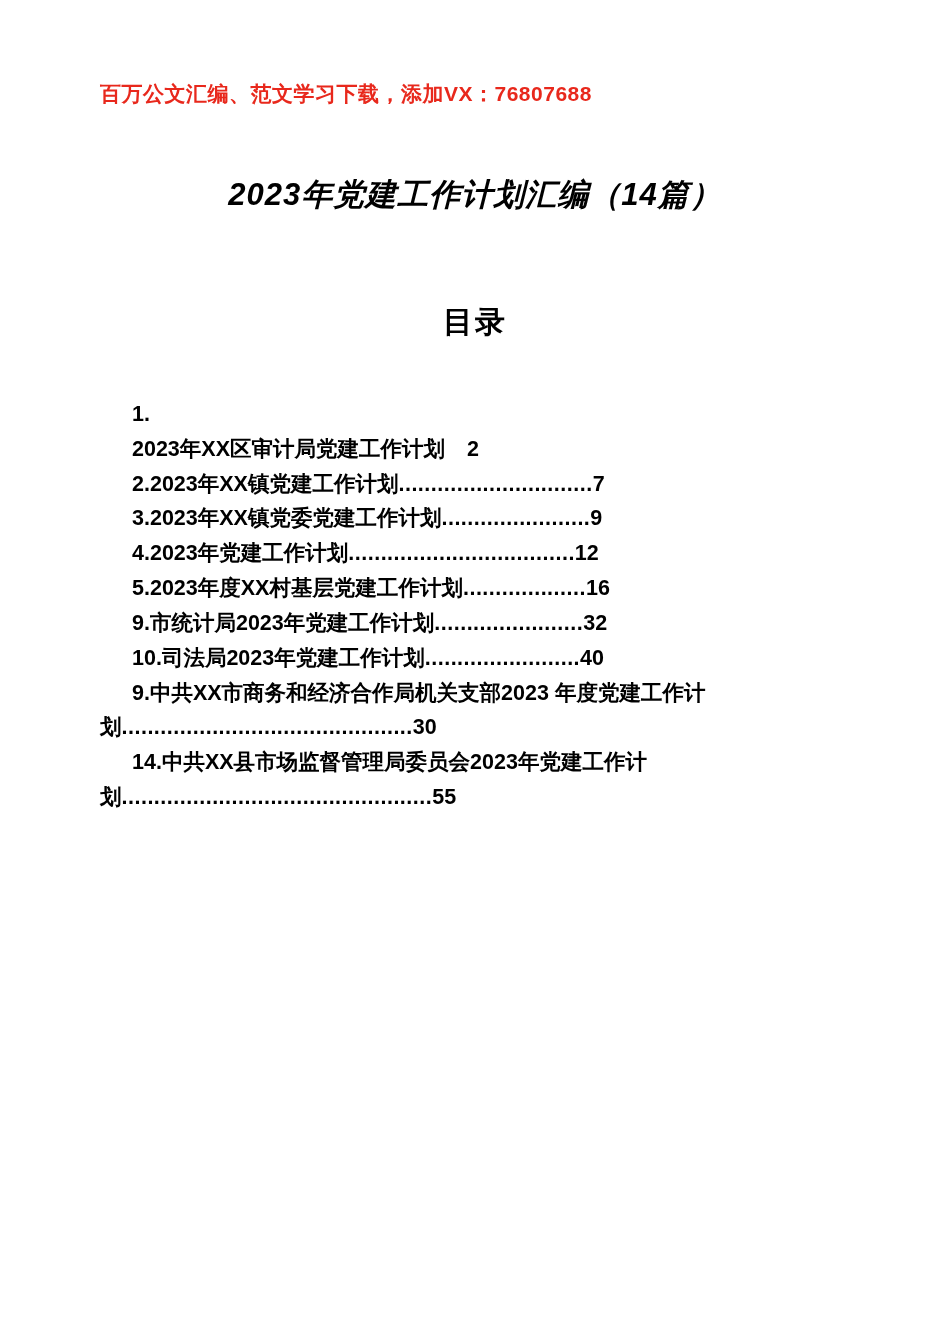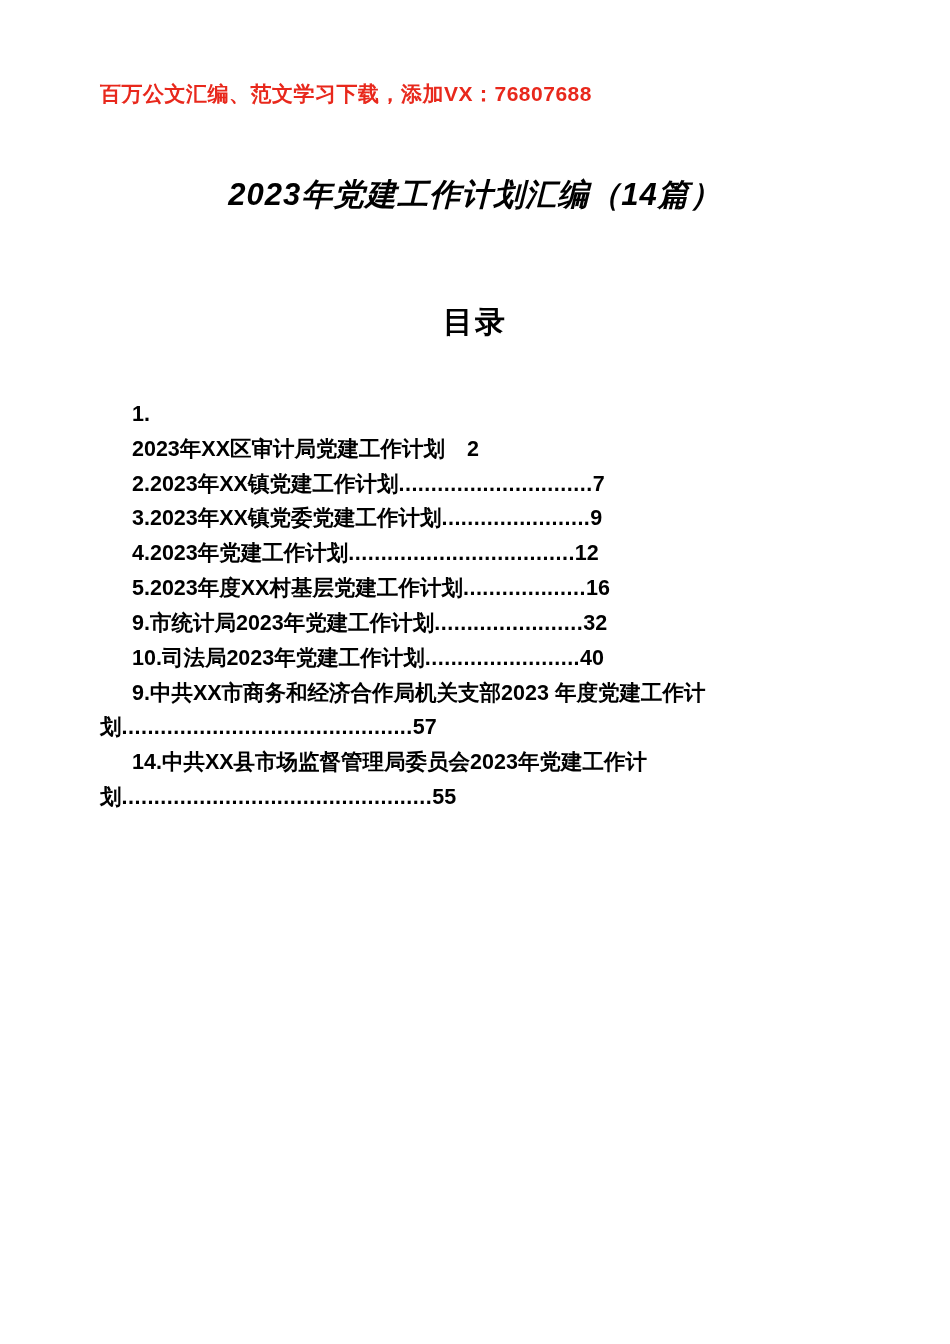--- a/index.html
+++ b/index.html
@@ -101,19 +101,19 @@
 
 
 
 
     <div class="toc-entry"><span>9.</span><span>市统计局2023年党建工作计划</span><span class="leader">.......................</span><span>32</span></div>
 
     <div class="toc-entry"><span>10.</span><span>司法局2023年党建工作计划</span><span class="leader">........................</span><span>40</span></div>
 
 
 
-    <div class="toc-entry"><span>9.</span><span>中共XX市商务和经济合作局机关支部2023 年度党建工作计划</span><span class="leader">.............................................</span><span>57</span></div>
+    <div class="toc-entry"><span>9.</span><span>中共XX市商务和经济合作局机关支部2023 年度党建工作计划</span><span class="leader">.............................................</span><span>30</span></div>
 
     <div class="toc-entry"><span>14.</span><span>中共XX县市场监督管理局委员会2023年党建工作计划</span><span class="leader">................................................</span><span>55</span></div>
 
   </div>
 
 </div>
 
 </body></html>

